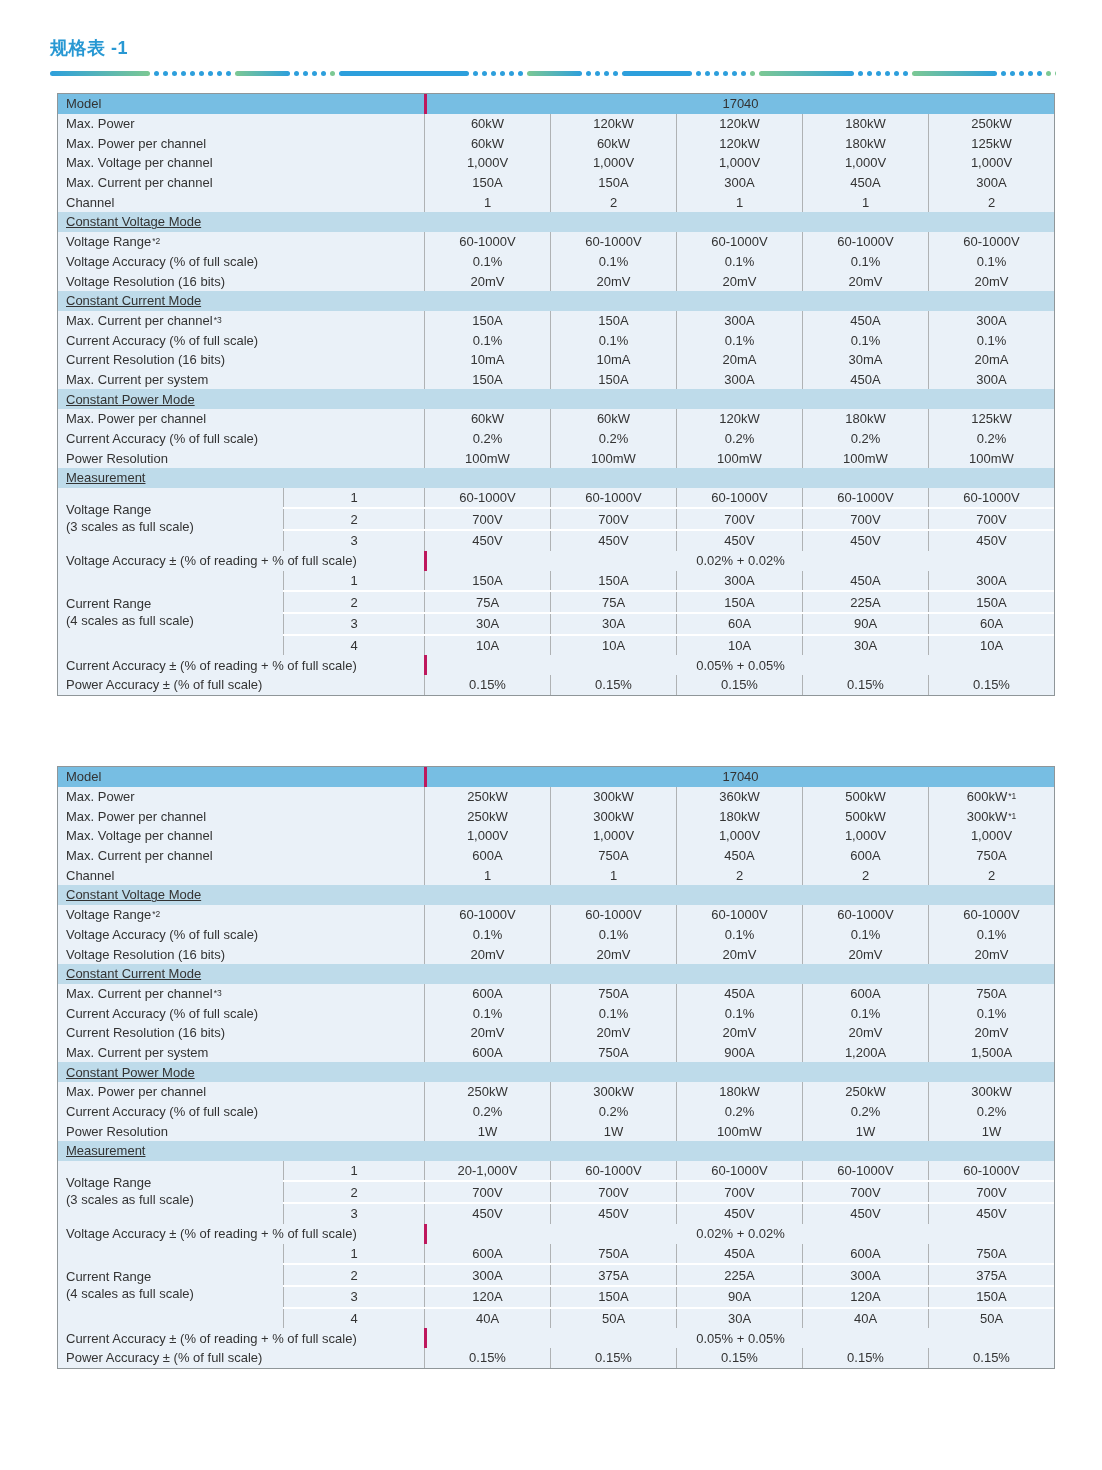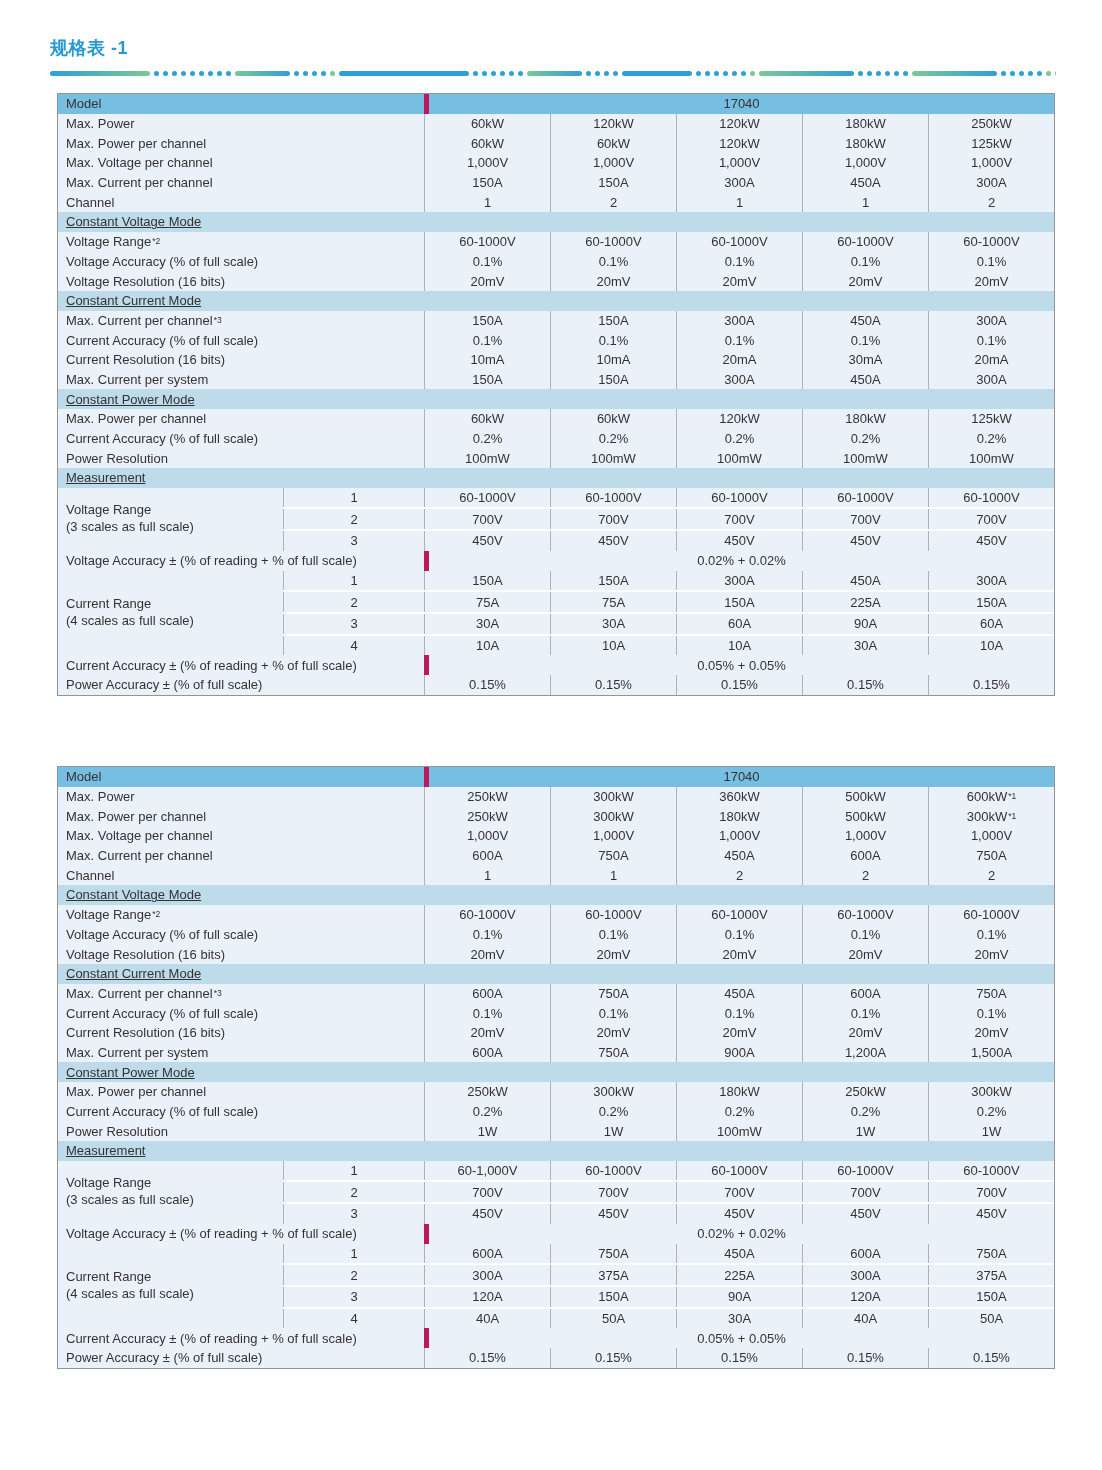--- a/index.html
+++ b/index.html
@@ -35,21 +35,21 @@
   .spec-table.t1{top:93px;}
   .spec-table.t2{top:766px;}
 
   .row{display:flex;height:19.7px;flex:0 0 auto;}
   .cell{
     box-sizing:border-box;display:flex;align-items:center;
     background:var(--c-row_bg,#eaf1f8);white-space:nowrap;overflow:hidden;
   }
   .lab{flex:0 0 366px;padding-left:8px;}
   .val{flex:0 0 126px;justify-content:center;border-left:1px solid #afb2b4;}
-  .wide{flex:1;justify-content:center;border-left:5px solid #be185d;}
+  .wide{flex:1;justify-content:center;border-left:3px solid #be185d;}
 
   .model-row .cell{background:var(--c-header_blue,#77bee3);}
   .section-row .cell{flex:1;padding-left:8px;background:var(--c-section_blue,#bedbea);text-decoration:underline;}
 
   .group{display:flex;flex:0 0 auto;}
   .g-lab{
     flex:0 0 225px;box-sizing:border-box;padding-left:8px;
     background:var(--c-row_bg,#eaf1f8);
     display:flex;flex-direction:column;justify-content:center;line-height:1.3;
   }
@@ -553,21 +553,21 @@
         <div class="cell">Measurement</div>
       </div>
       <div class="group" style="height: 63.1px;">
         <div class="g-lab">
           <div class="">Voltage Range</div>
           <div class="">(3 scales as full scale)</div>
         </div>
         <div class="g-rows">
           <div class="g-row">
             <div class="cell idx">1</div>
-            <div class="cell val">60-1,000V</div>
+            <div class="cell val">20-1,000V</div>
             <div class="cell val">60-1000V</div>
             <div class="cell val">60-1000V</div>
             <div class="cell val">60-1000V</div>
             <div class="cell val">60-1000V</div>
           </div>
           <div class="g-row">
             <div class="cell idx">2</div>
             <div class="cell val">700V</div>
             <div class="cell val">700V</div>
             <div class="cell val">700V</div>

